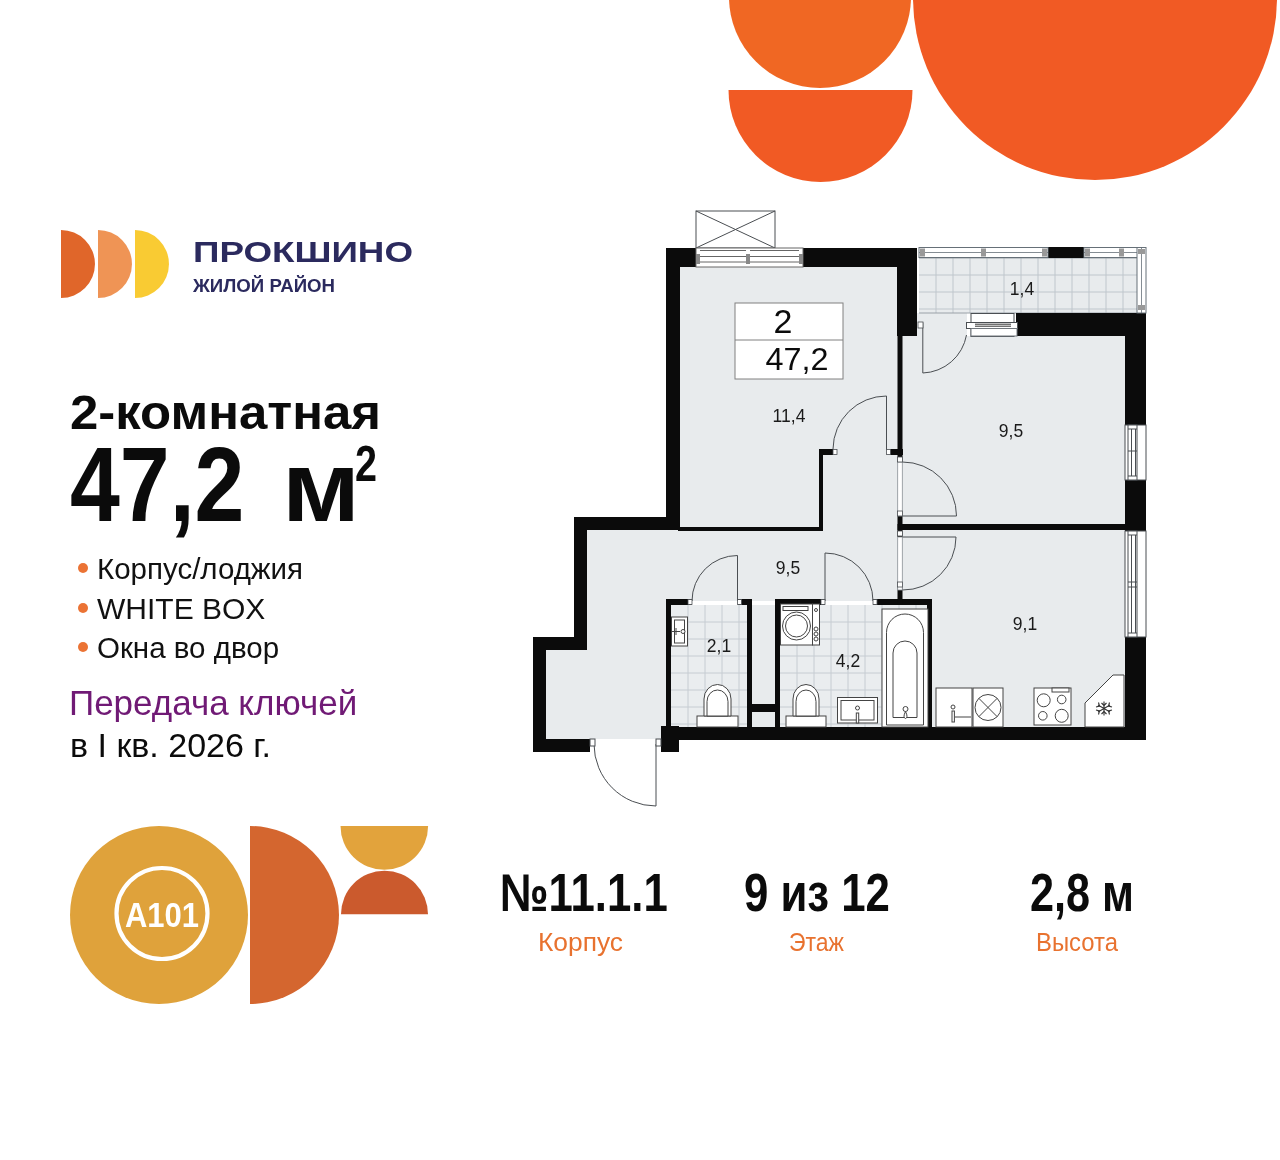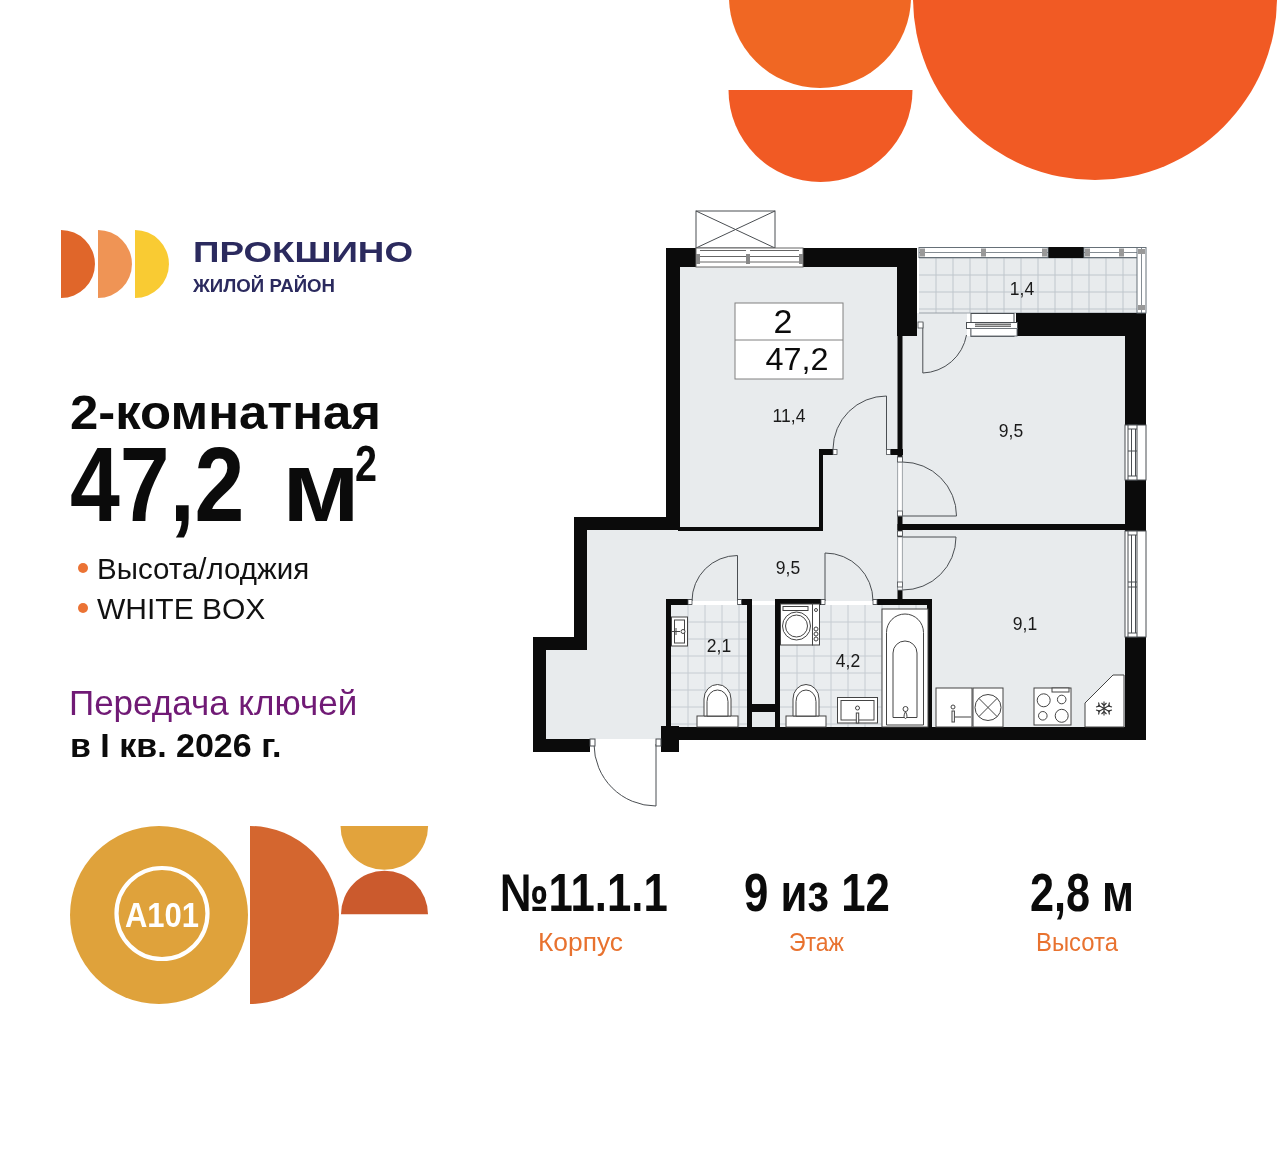--- a/index.html
+++ b/index.html
@@ -32,29 +32,30 @@
 <svg class="abs" style="left:0;top:380px" width="500" height="160" viewBox="0 380 500 160">
   <text x="70" y="429.2" font-size="48" font-weight="bold" fill="#0b0b0b" textLength="311" lengthAdjust="spacingAndGlyphs">2-комнатная</text>
 
   <text x="70" y="520.6" font-size="105" font-weight="bold" fill="#0b0b0b" textLength="174.4" lengthAdjust="spacingAndGlyphs">47,2</text>
   <text x="282" y="520.6" font-size="100" font-weight="bold" fill="#0b0b0b" textLength="78" lengthAdjust="spacingAndGlyphs">м</text>
   <text x="355" y="481.2" font-size="50" font-weight="bold" fill="#0b0b0b" textLength="22" lengthAdjust="spacingAndGlyphs">2</text>
 </svg>
 
 <div class="abs" style="left:70px;top:552px;font-size:29.5px;color:#111;">
 
-  <div style="height:39.5px;"><span style="display:inline-block;width:10px;height:10px;border-radius:50%;background:#EB7334;vertical-align:6px;margin-left:8px;"></span><span style="padding-left:9px;">Высота/лоджия</span></div>
+  <div style="height:39.5px;"><span style="display:inline-block;width:10px;height:10px;border-radius:50%;background:#EB7334;vertical-align:6px;margin-left:8px;"></span><span style="padding-left:9px;">Корпус/лоджия</span></div>
 
   <div style="height:39.5px;"><span style="display:inline-block;width:10px;height:10px;border-radius:50%;background:#EB7334;vertical-align:6px;margin-left:8px;"></span><span style="padding-left:9px;font-size:30px;">WHITE BOX</span></div>
 
+  <div style="height:39.5px;"><span style="display:inline-block;width:10px;height:10px;border-radius:50%;background:#EB7334;vertical-align:6px;margin-left:8px;"></span><span style="padding-left:9px;">Окна во двор</span></div>
 </div>
 
 <div class="abs" style="left:69px;top:683px;font-size:35px;color:#701a75;">Передача ключей</div>
 
-<div class="abs" style="left:70px;top:726px;font-size:34px;font-weight:bold;color:#0b0b0b;">в I кв. 2026 г.</div>
+<div class="abs" style="left:70px;top:726px;font-size:34px;font-weight:normal;color:#0b0b0b;">в I кв. 2026 г.</div>
 
 <svg class="abs" style="left:0;top:800px" width="480" height="260" viewBox="0 800 480 260">
 
   <circle cx="159" cy="915" r="89" fill="#DFA23B"></circle>
 
   <circle cx="162" cy="913.5" r="45.5" fill="none" stroke="#ffffff" stroke-width="4.2"></circle>
 
   <text x="162" y="927" font-size="35" font-weight="bold" fill="#ffffff" text-anchor="middle" textLength="74" lengthAdjust="spacingAndGlyphs">A101</text>
 
   <path d="M 250 826 A 89 89 0 0 1 250 1004 Z" fill="#D4662F"></path>

